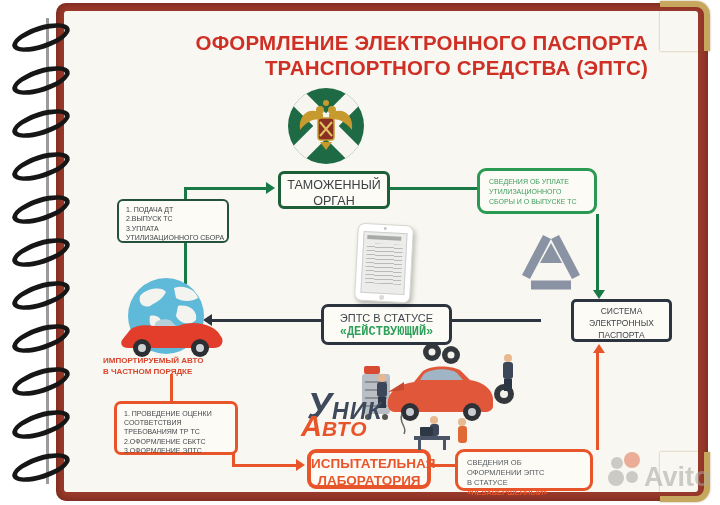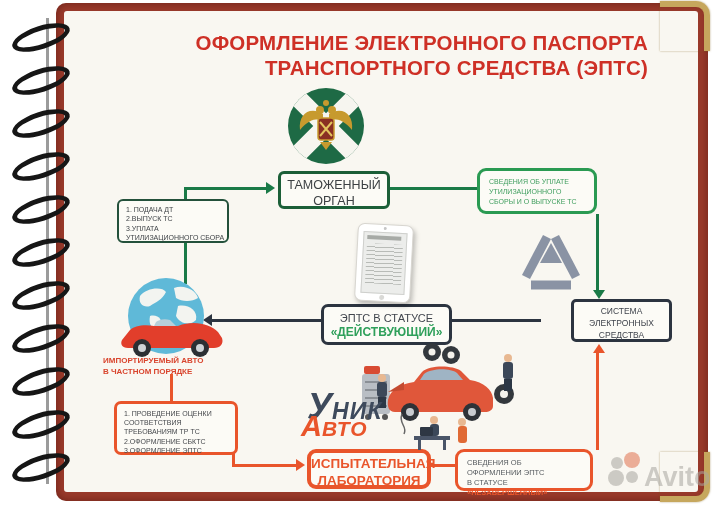--- a/index.html
+++ b/index.html
@@ -26,21 +26,21 @@
   .node{background:#fcfbf6;text-align:center;z-index:3;box-sizing:border-box;}
   .customs-box{left:278px;top:171px;width:112px;height:38px;border:3px solid #1c5f38;border-radius:6px;
                font-size:12.5px;color:#3c4043;line-height:1.3;padding-top:3px;}
   .steps-box{left:117px;top:199px;width:112px;height:44px;border:2px solid #24513b;border-radius:6px;
              font-size:7px;color:#3f4347;text-align:left;line-height:1.35;padding:4px 2px 0 7px;}
   .payment-box{left:477px;top:168px;width:120px;height:46px;border:3px solid #2a9a52;border-radius:9px;
                font-size:7px;color:#3f9e5e;text-align:left;line-height:1.4;padding:6px 0 0 9px;}
   .epts-box{left:321px;top:304px;width:131px;height:41px;border:3px solid #2c3440;border-radius:7px;
             padding-top:5px;}
   .epts-box .l1{font-size:11px;color:#40454d;}
-  .epts-box .l2{font-size:12px;color:#2fa05b;font-weight:bold;margin-top:1px;}
+  .epts-box .l2{font-size:12px;color:#2fa05b;font-weight:bold;margin-top:1px;font-family:Liberation Mono, monospace;}
   .sep-box{left:571px;top:299px;width:101px;height:43px;border:3px solid #2c3440;border-radius:5px;
            font-size:8.5px;color:#40454d;line-height:1.4;padding-top:4px;}
   .import-label{left:103px;top:356px;width:138px;font-size:8px;font-weight:bold;color:#d9452e;
                 text-align:left;line-height:1.35;z-index:3;}
   .conf-box{left:114px;top:401px;width:124px;height:54px;border:3px solid #e9552b;border-radius:7px;
             font-size:7px;color:#46494d;text-align:left;line-height:1.32;padding:5px 0 0 7px;}
   .lab-box{left:307px;top:449px;width:124px;height:40px;border:4px solid #e9552b;border-radius:9px;
            font-size:13.5px;font-weight:bold;color:#e9552b;line-height:1.25;padding-top:3px;}
   .info-box{left:455px;top:449px;width:138px;height:42px;border:3px solid #e9552b;border-radius:9px;
             font-size:7.5px;color:#555a5e;text-align:left;line-height:1.35;padding:6px 0 0 9px;}
@@ -167,21 +167,21 @@
 </div>
 
 <div class="abs node epts-box">
   <div class="l1">ЭПТС В СТАТУСЕ</div>
   <div class="l2">«ДЕЙСТВУЮЩИЙ»</div>
 </div>
 
 <div class="abs node sep-box">
   <div>СИСТЕМА</div>
   <div>ЭЛЕКТРОННЫХ</div>
-  <div>СРЕДСТВА</div>
+  <div>ПАСПОРТА</div>
 </div>
 
 <div class="abs import-label">
   <div>ИМПОРТИРУЕМЫЙ АВТО</div>
   <div>В ЧАСТНОМ ПОРЯДКЕ</div>
 </div>
 
 <div class="abs node conf-box">
   <div>1. ПРОВЕДЕНИЕ ОЦЕНКИ</div>
   <div>СООТВЕТСТВИЯ</div>

